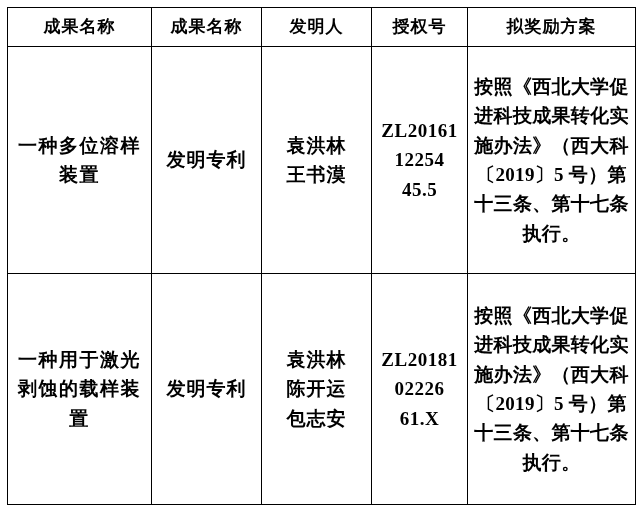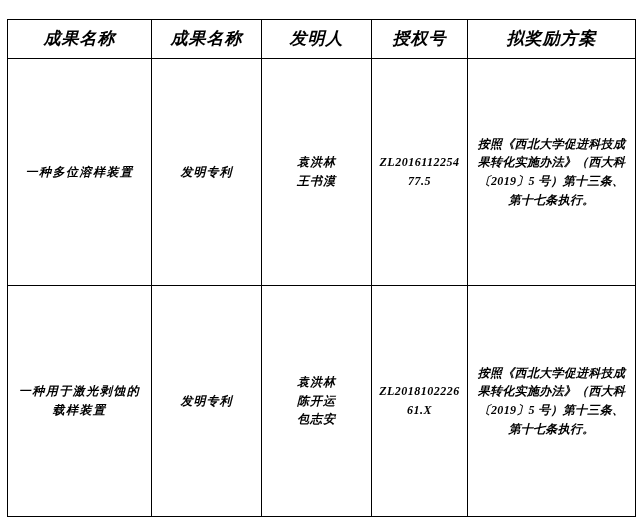--- a/index.html
+++ b/index.html
@@ -18,30 +18,29 @@
     position: relative;
     width: 642px;
     height: 523px;
     box-sizing: border-box;
     padding: 7px 7px 0 7px;
   }
   table.results-table {
     border-collapse: collapse;
     table-layout: fixed;
     width: 628px;
-    margin: 12px auto;
-    font-style: italic;
+    margin: 0 auto;
   }
   table.results-table td,
   table.results-table th {
     border: 1px solid #000000;
     vertical-align: middle;
     text-align: center;
     padding: 4px 6px;
-    font-size: 12px;
+    font-size: 19px;
     line-height: 1.55;
     font-weight: bold;
     font-family: "Liberation Serif", "DejaVu Serif", serif;
   }
   table.results-table thead th {
     height: 30px;
     padding: 4px 4px;
     font-size: 17px;
     letter-spacing: 1px;
   }
@@ -104,21 +103,21 @@
         <th>拟奖励方案</th>
       </tr>
     </thead>
     <tbody>
       <tr class="row-1">
         <td class="name-cell">一种多位溶样装置</td>
         <td class="type-cell nowrapcell">发明专利</td>
         <td class="inventor-cell" style="white-space: pre-line;">袁洪林
 王书漠</td>
         <td class="patent-cell" style="white-space: pre-line;">ZL2016112254
-77.5</td>
+45.5</td>
         <td class="plan-cell">按照《西北大学促进科技成果转化实施办法》（西大科〔2019〕5 号）第十三条、第十七条执行。</td>
       </tr>
       <tr class="row-2">
         <td class="name-cell">一种用于激光剥蚀的载样装置</td>
         <td class="type-cell nowrapcell">发明专利</td>
         <td class="inventor-cell" style="white-space: pre-line;">袁洪林
 陈开运
 包志安</td>
         <td class="patent-cell" style="white-space: pre-line;">ZL2018102226
 61.X</td>

